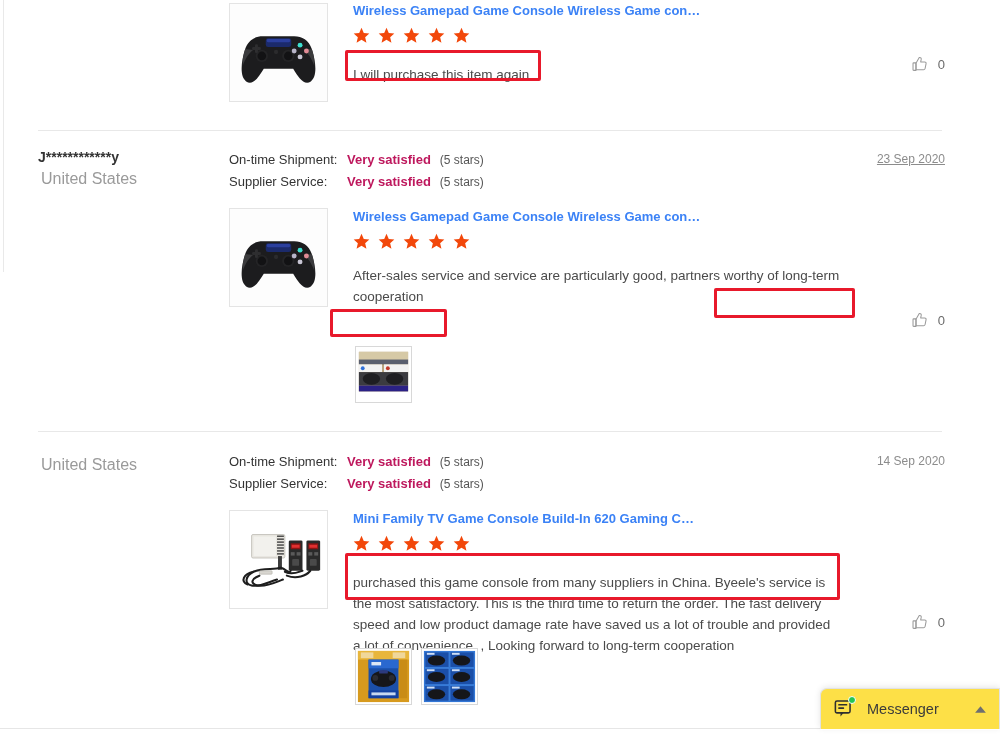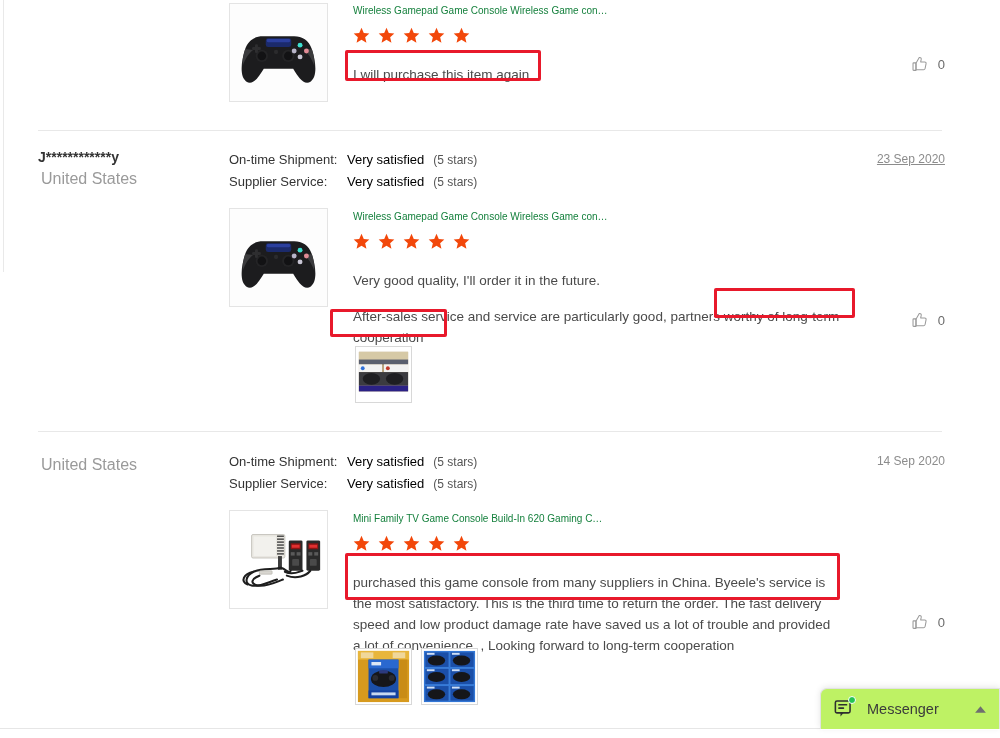--- a/index.html
+++ b/index.html
@@ -26,38 +26,38 @@
     font-size:14px;font-weight:bold;color:#333;letter-spacing:0px;
     white-space:nowrap;line-height:16px;
   }
   .reviewer-country{
     font-size:16px;color:#9a9a9a;line-height:16px;margin-top:6px;margin-left:3px;
   }
 
   .ratings{position:absolute;left:229px;}
   .rating-line{display:flex;align-items:flex-end;line-height:22px;white-space:nowrap;}
   .rating-label{font-size:13px;color:#333;width:118px;}
-  .rating-value{font-size:13px;color:#000000;font-weight:400;}
+  .rating-value{font-size:13px;color:#be185d;font-weight:700;}
   .rating-stars{font-size:12px;color:#555;margin-left:9px;}
 
   .review-date{
     position:absolute;right:55px;font-size:12px;color:#8c8c8c;white-space:nowrap;
   }
 
   
   .product-thumb{
     position:absolute;left:229px;width:99px;height:99px;
     border:1px solid #e4e4e4;background:#fff;box-sizing:border-box;
     overflow:hidden;
   }
   .product-thumb .art{position:absolute;left:0;top:0;width:100%;height:100%;}
 
   .product-body{position:absolute;left:353px;}
   .product-title{
-    font-size:10px;font-weight:normal;color:#15803d;line-height:18px;white-space:nowrap;
+    font-size:13px;font-weight:bold;color:#3b82f6;line-height:18px;white-space:nowrap;
   }
   .stars{margin-top:6px;line-height:18px;white-space:nowrap;}
   .stars svg{display:inline-block;vertical-align:middle;margin-right:3.5px;}
 
   .review-text{
     font-size:13.5px;color:#4a4a4a;line-height:21px;margin-top:20px;
   }
   .review-text.p2{margin-top:15px;}
 
   
@@ -76,21 +76,21 @@
   
   .like{
     position:absolute;right:55px;display:flex;align-items:center;gap:9px;
     color:#8e8e8e;white-space:nowrap;
   }
   .like .count{font-size:13px;color:#6b6b6b;}
 
   
   .messenger{
     position:absolute;left:820px;top:688px;width:180px;height:41px;
-    background:#bef264;border:1px solid #e2e2e2;border-bottom:none;
+    background:#fde047;border:1px solid #e2e2e2;border-bottom:none;
     border-top-left-radius:7px;
     box-shadow:0 -1px 6px rgba(0,0,0,.10);
     display:flex;align-items:center;box-sizing:border-box;
     padding:0 12px;
   }
   .messenger-icon{position:relative;width:22px;height:22px;flex:0 0 auto;}
   .messenger-dot{
     position:absolute;right:-1px;top:-2px;width:8px;height:8px;border-radius:50%;
     background:#23c552;border:1.5px solid #fff;box-sizing:border-box;
   }
@@ -232,21 +232,20 @@
         <svg width="17" height="17" viewBox="0 0 20 20">
             <polygon points="10,1 12.7,7 19.2,7.6 14.3,12 15.8,18.4 10,15 4.2,18.4 5.7,12 0.8,7.6 7.3,7" fill="#f2470a"></polygon>
           </svg>
         <svg width="17" height="17" viewBox="0 0 20 20">
             <polygon points="10,1 12.7,7 19.2,7.6 14.3,12 15.8,18.4 10,15 4.2,18.4 5.7,12 0.8,7.6 7.3,7" fill="#f2470a"></polygon>
           </svg>
         <svg width="17" height="17" viewBox="0 0 20 20">
             <polygon points="10,1 12.7,7 19.2,7.6 14.3,12 15.8,18.4 10,15 4.2,18.4 5.7,12 0.8,7.6 7.3,7" fill="#f2470a"></polygon>
           </svg>
       </div>
-      <div class="review-text" style="width:520px;">Very good quality, I'll order it in the future.</div>
       <div class="review-text p2" style="width:510px;">After-sales service and service are particularly good, partners worthy of long-term cooperation</div>
     </div>
 
     <div class="hl" style="left:714px;top:157px;width:141px;height:30px;"></div>
     <div class="hl" style="left:330px;top:178px;width:117px;height:28px;"></div>
 
     <div class="photo-strip" style="top:215px;">
       <div class="photo">
         <svg viewBox="0 0 57 57" width="100%" height="100%">
           <rect width="57" height="57" fill="#ffffff"></rect>

